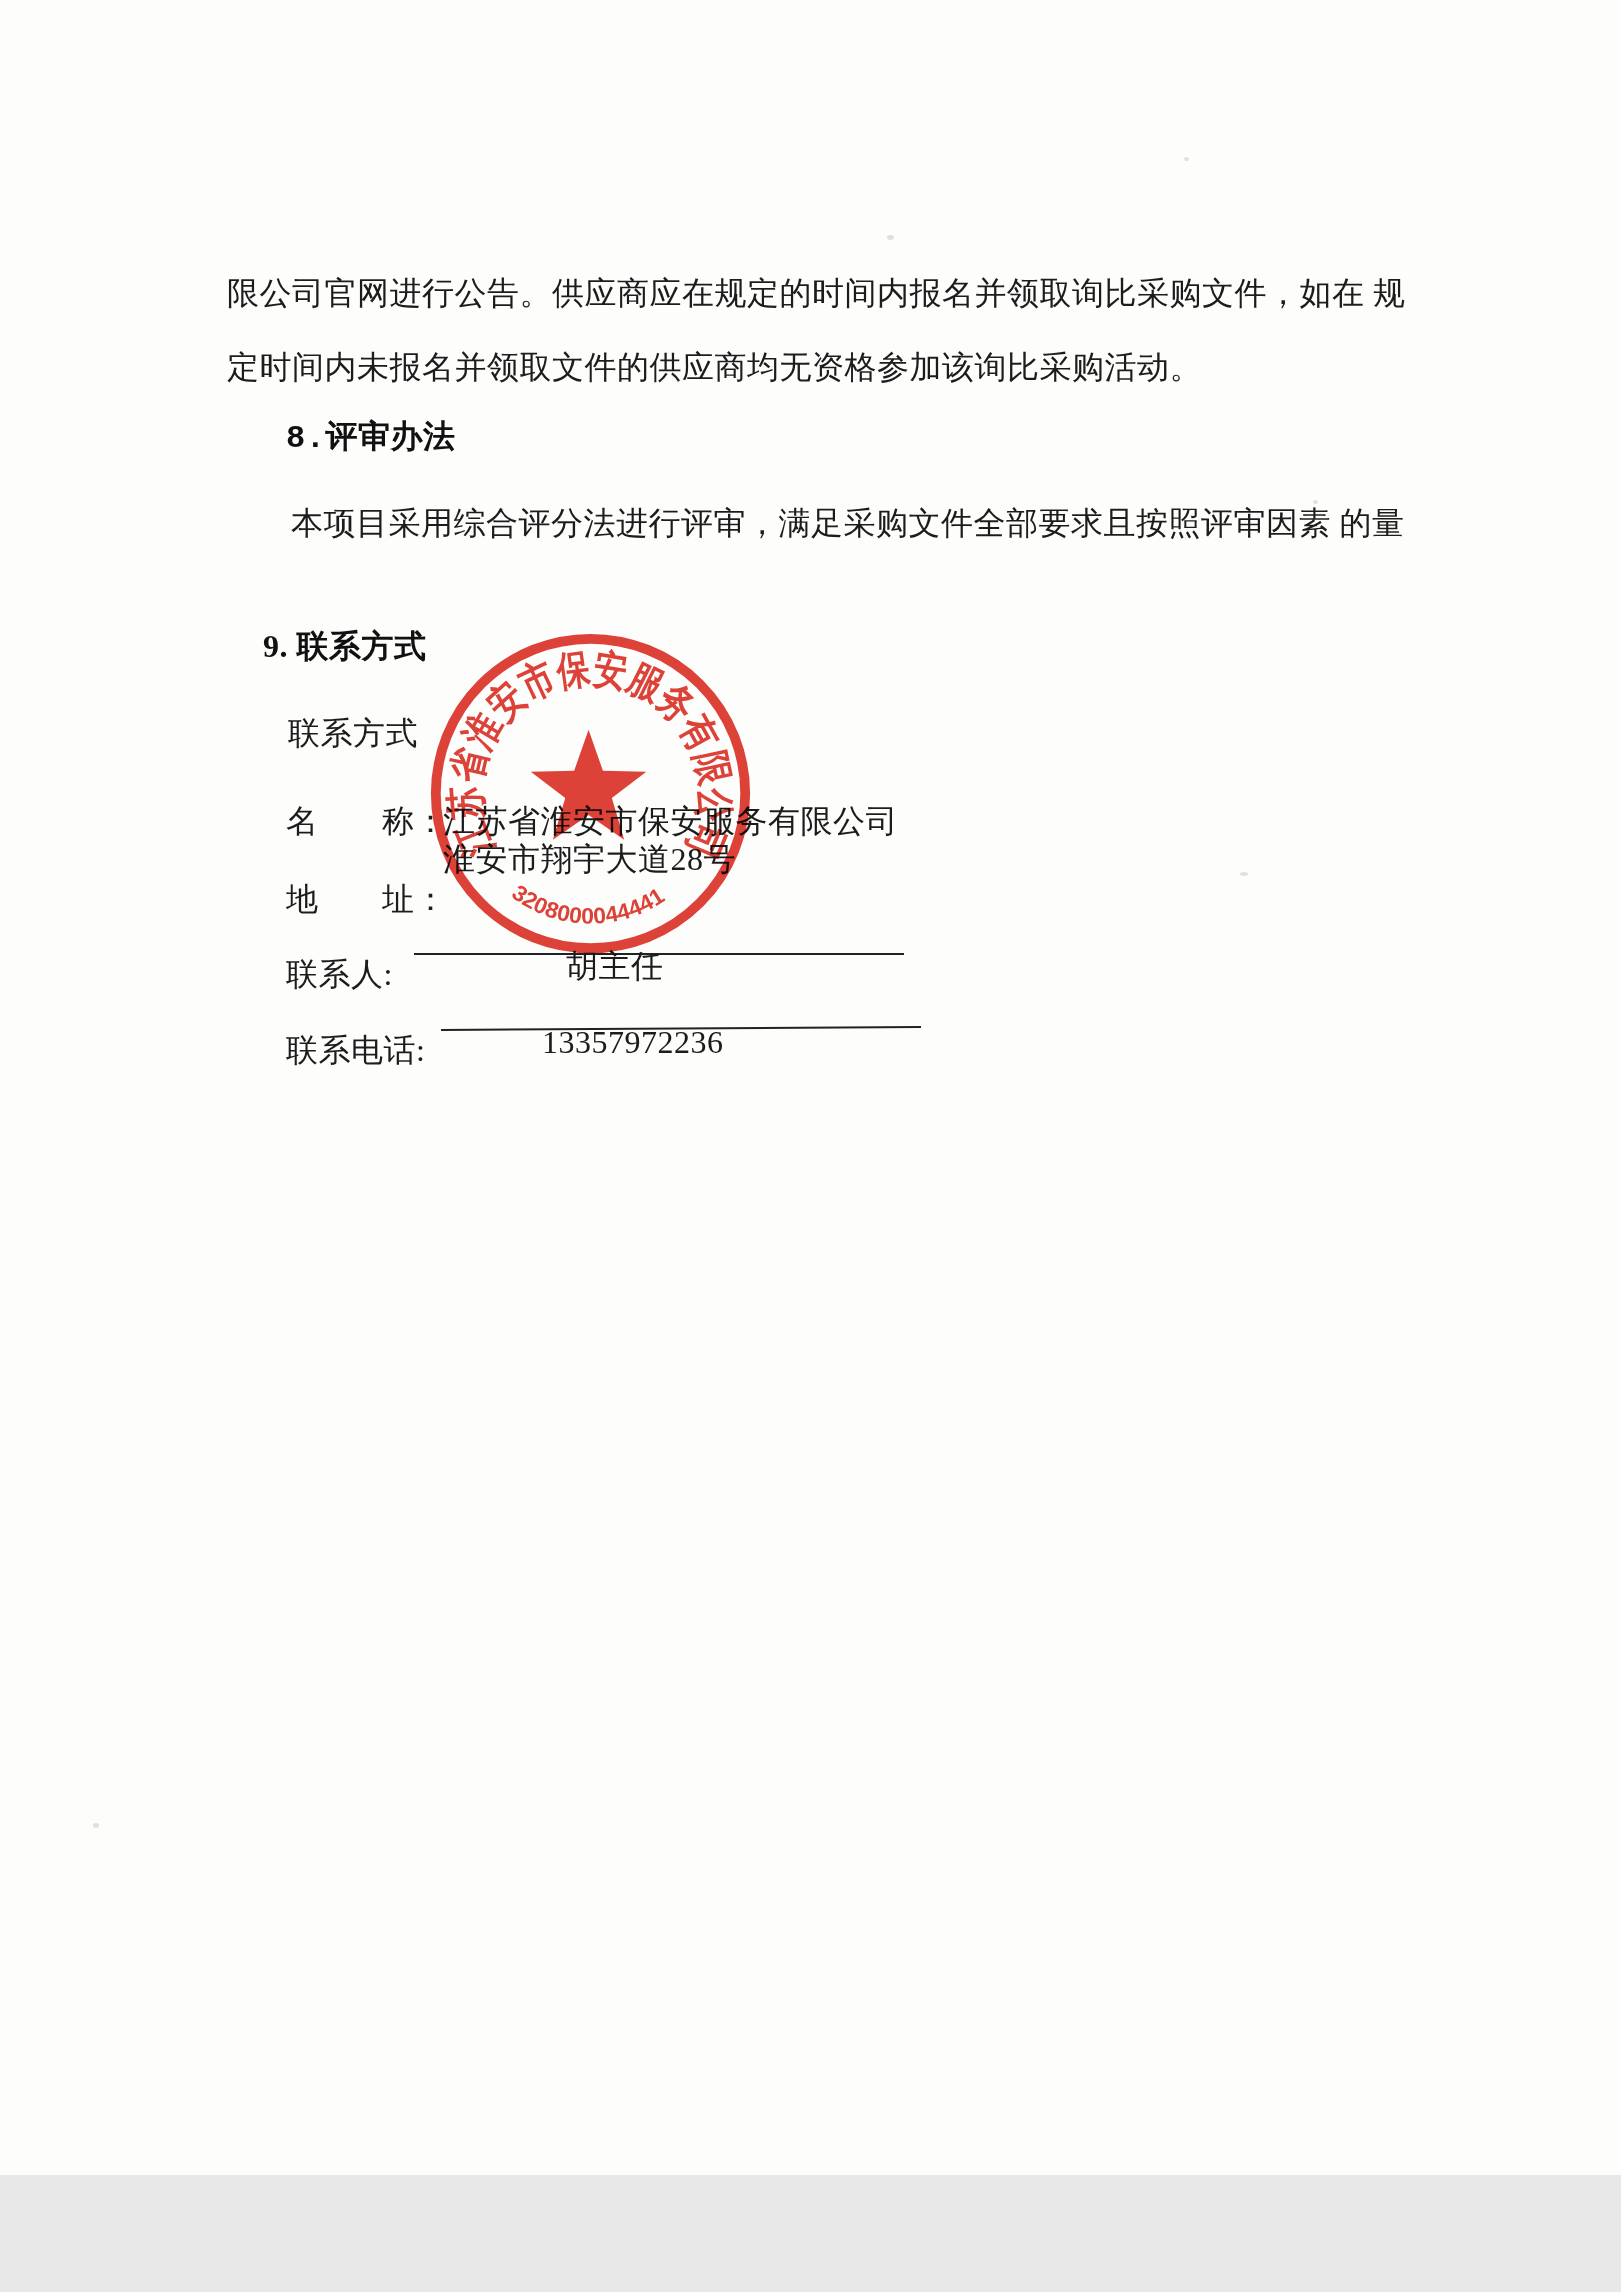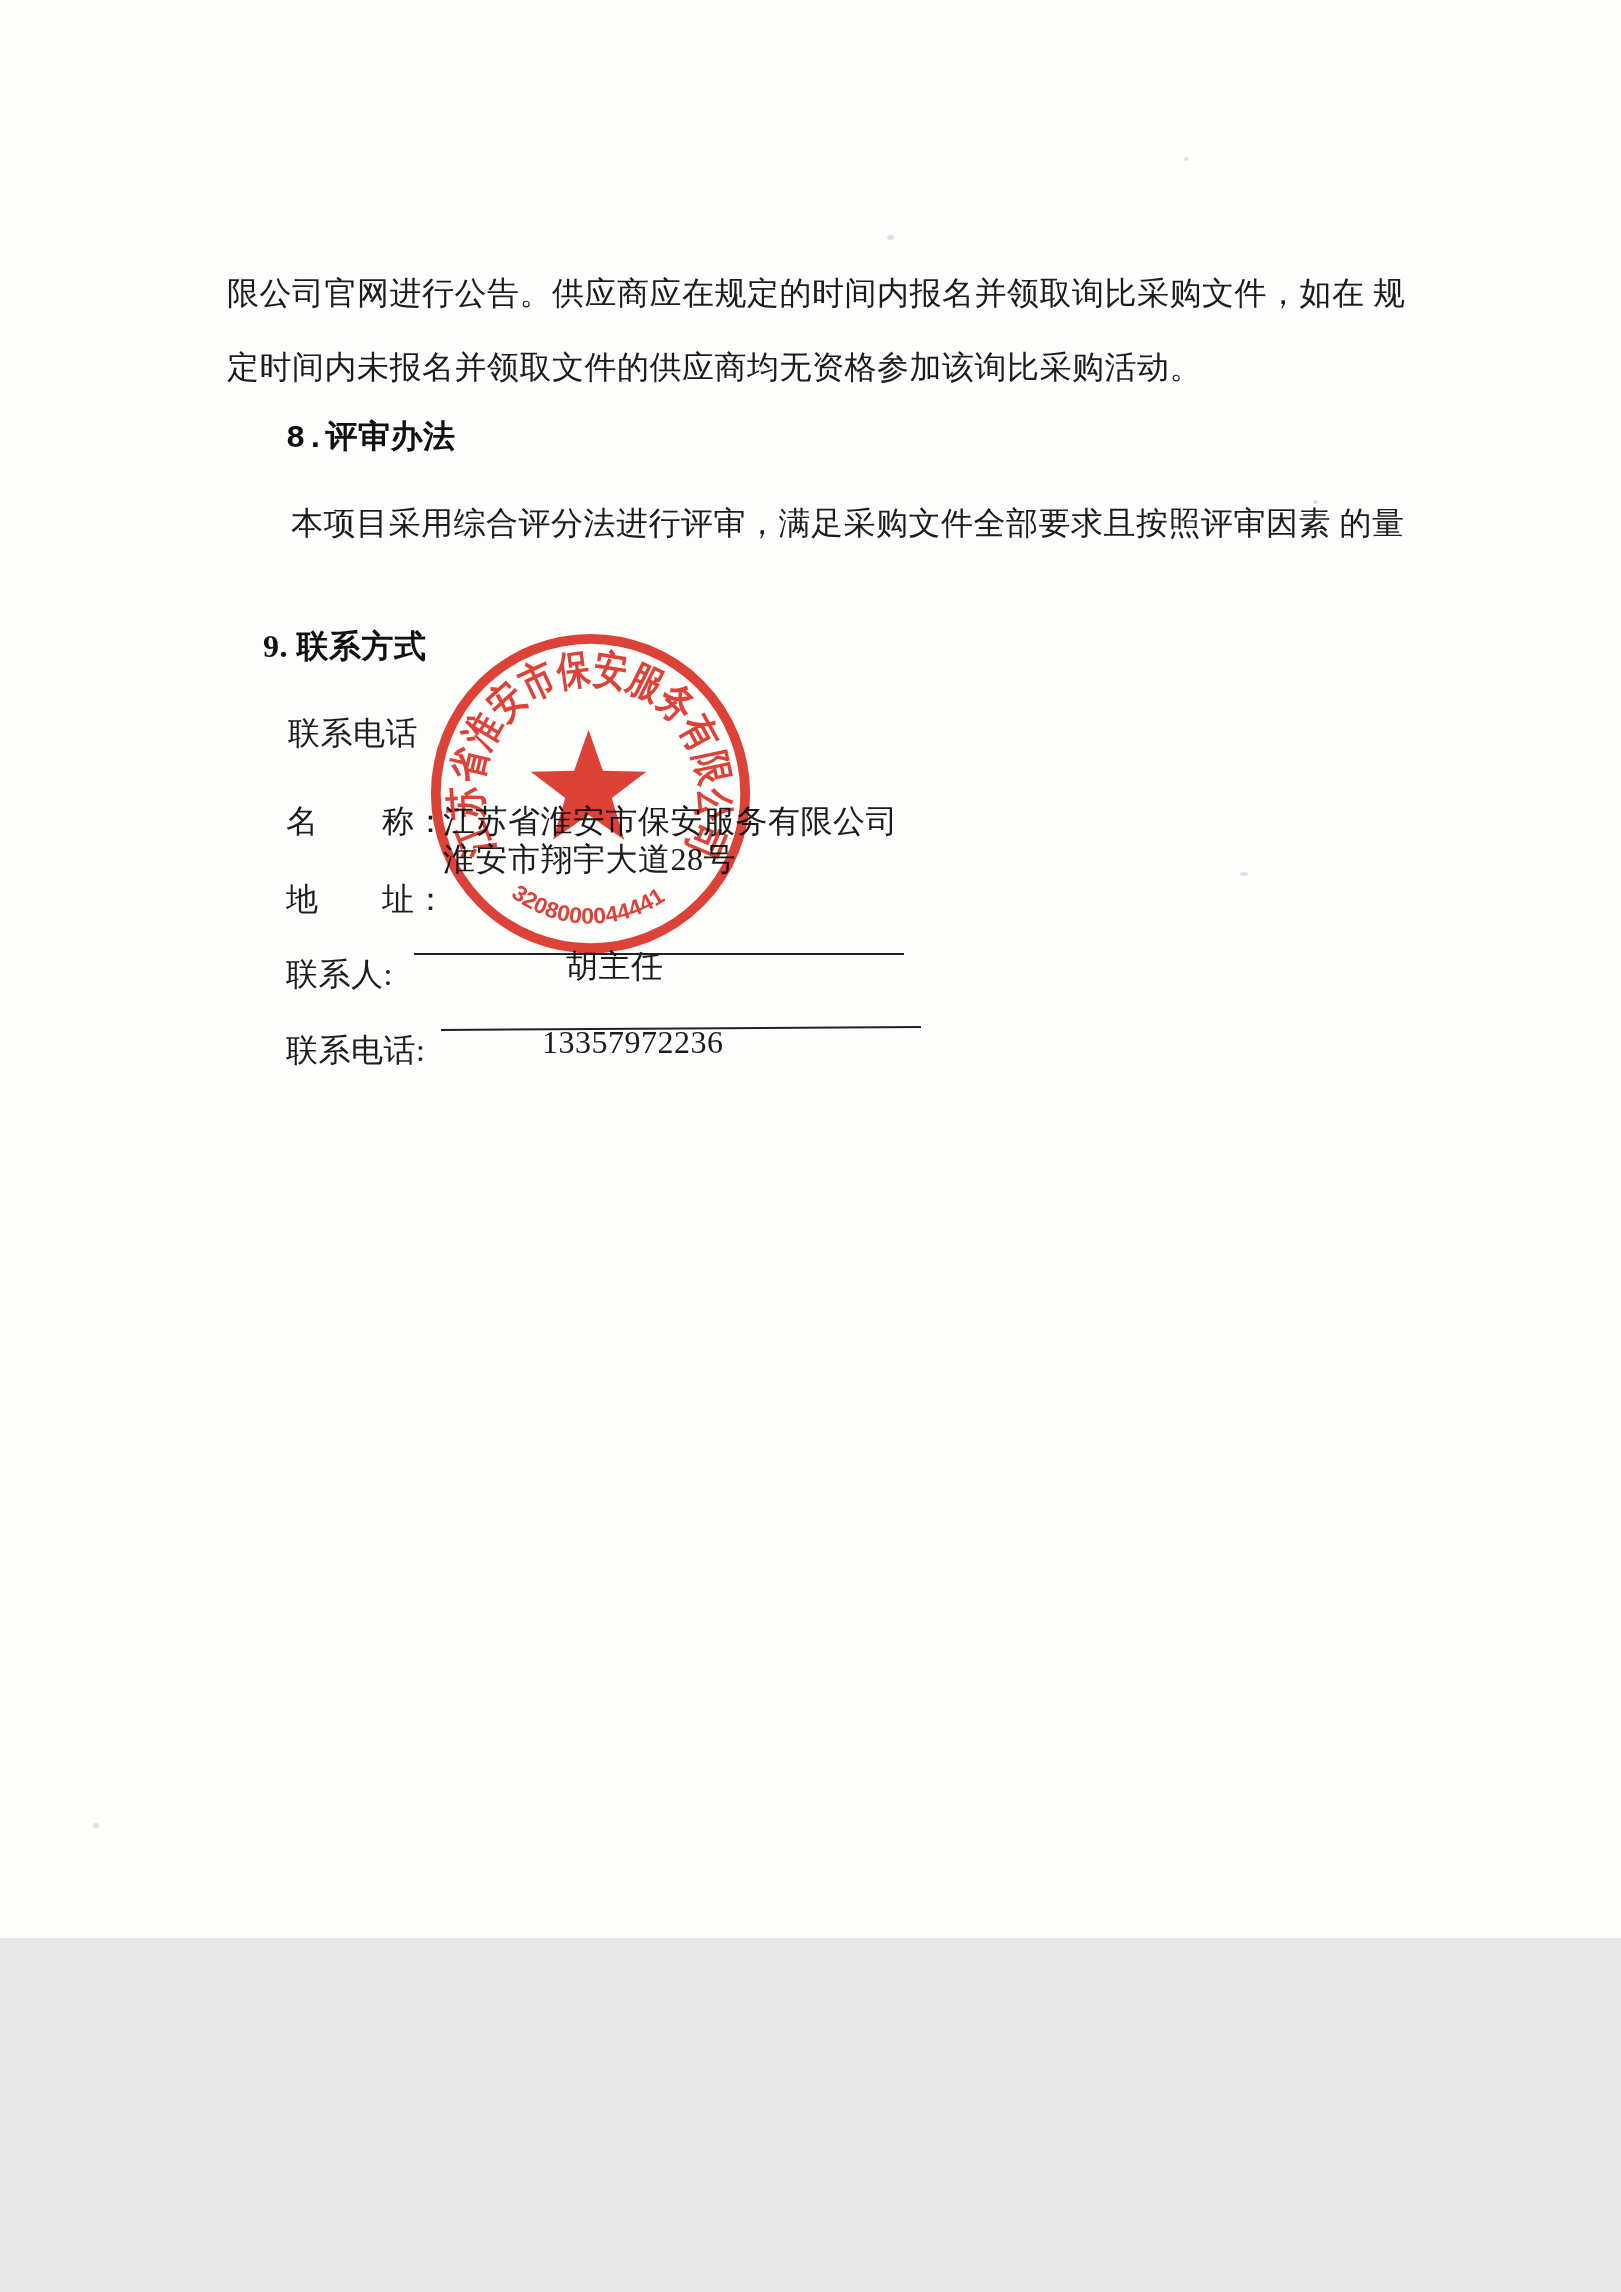--- a/index.html
+++ b/index.html
@@ -3,21 +3,21 @@
 <meta charset="utf-8">
 <style>
   html,body{margin:0;padding:0;}
   body{
     width:1621px;height:2293px;
     background:#e8e8e8;
     font-family:"Liberation Serif","DejaVu Serif",serif;
   }
   .page{
     position:relative;
-    width:1621px;height:1938px;
+    width:1621px;height:2175px;
     background:#fdfdfc;
     overflow:hidden;
     color:#1c1c1c;
   }
   .tline{
     position:absolute;
     font-size:32px;
     line-height:43px;
     white-space:nowrap;
     letter-spacing:0.5px;
@@ -53,21 +53,21 @@
 
 <div class="page">
 
   <div class="tline" style="left:227px;top:272px;">限公司官网进行公告。供应商应在规定的时间内报名并领取询比采购文件，如在 规</div>
   <div class="tline" style="left:227px;top:346px;">定时间内未报名并领取文件的供应商均无资格参加该询比采购活动。</div>
 
   <div class="tline bold" style="left:286px;top:417px;font-family:Liberation Mono, monospace;">8.评审办法</div>
   <div class="tline" style="left:291px;top:502px;">本项目采用综合评分法进行评审，满足采购文件全部要求且按照评审因素 的量</div>
 
   <div class="tline bold" style="left:263px;top:625px;">9. 联系方式</div>
-  <div class="tline" style="left:288px;top:712px;">联系电话</div>
+  <div class="tline" style="left:288px;top:712px;">联系方式</div>
 
   <div class="tline" style="left:286px;top:800px;">名</div>
   <div class="tline" style="left:382px;top:800px;">称：</div>
   <div class="tline" style="left:443px;top:800px;">江苏省淮安市保安服务有限公司</div>
 
   <div class="tline" style="left:286px;top:878px;">地</div>
   <div class="tline" style="left:382px;top:878px;">址：</div>
   <div class="tline" style="left:443px;top:838px;">淮安市翔宇大道28号</div>
 
   <div class="tline" style="left:286px;top:953px;">联系人:</div>

